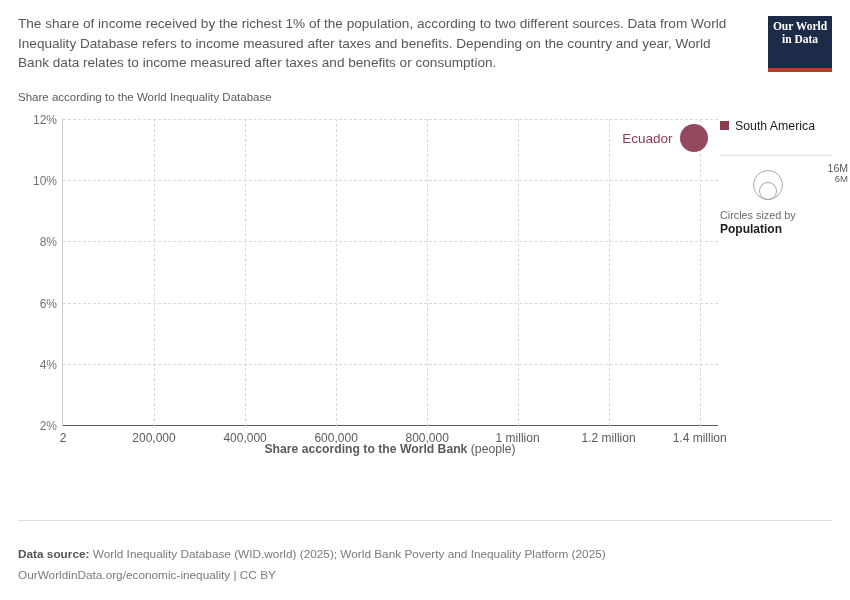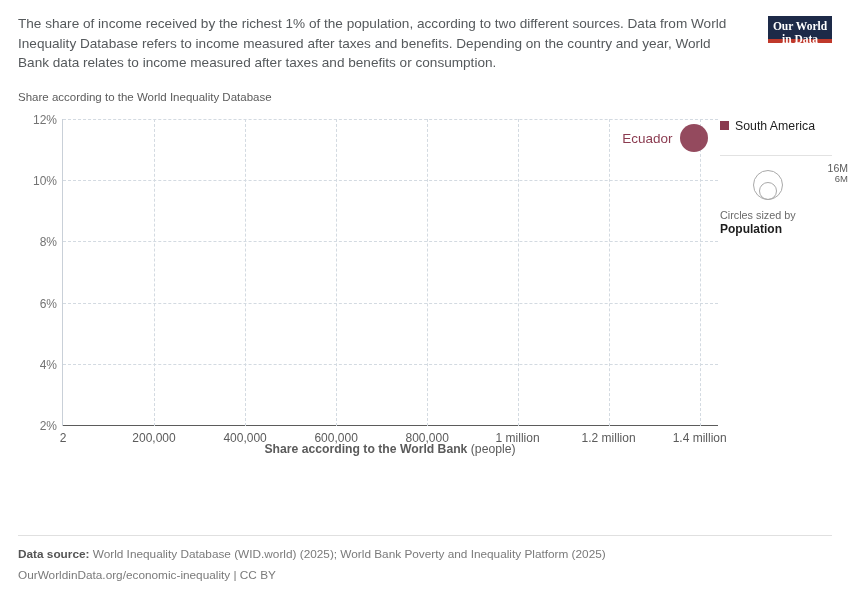--- a/index.html
+++ b/index.html
@@ -41,21 +41,21 @@
     line-height: 19.5px;
     color: #55595c;
     margin: 0;
     max-width: 800px;
   }
   .owid-logo {
     position: absolute;
     top: 2px;
     right: 0;
     width: 64px;
-    height: 27px;
+    height: 56px;
     background: #1d2a48;
     color: #ffffff;
     font-family: "Liberation Serif", serif;
     font-weight: 700;
     font-size: 11.5px;
     line-height: 12.5px;
     text-align: center;
     padding-top: 4px;
     box-sizing: border-box;
     border-bottom: 4px solid #c0392b;
@@ -220,21 +220,21 @@
     font-size: 12px;
   }
 
   
   .footer {
     position: absolute;
     left: 18px;
     right: 18px;
     bottom: 16px;
     border-top: 1px solid #e0e0e0;
-    padding-top: 9px;
+    padding-top: 24px;
     font-size: 11.8px;
     color: #7a7a7a;
     line-height: 18px;
   }
   .footer b { color: #555; }
   .footer-line2 { margin-top: 3px; }
 </style>
 </head>
 <body>
 

